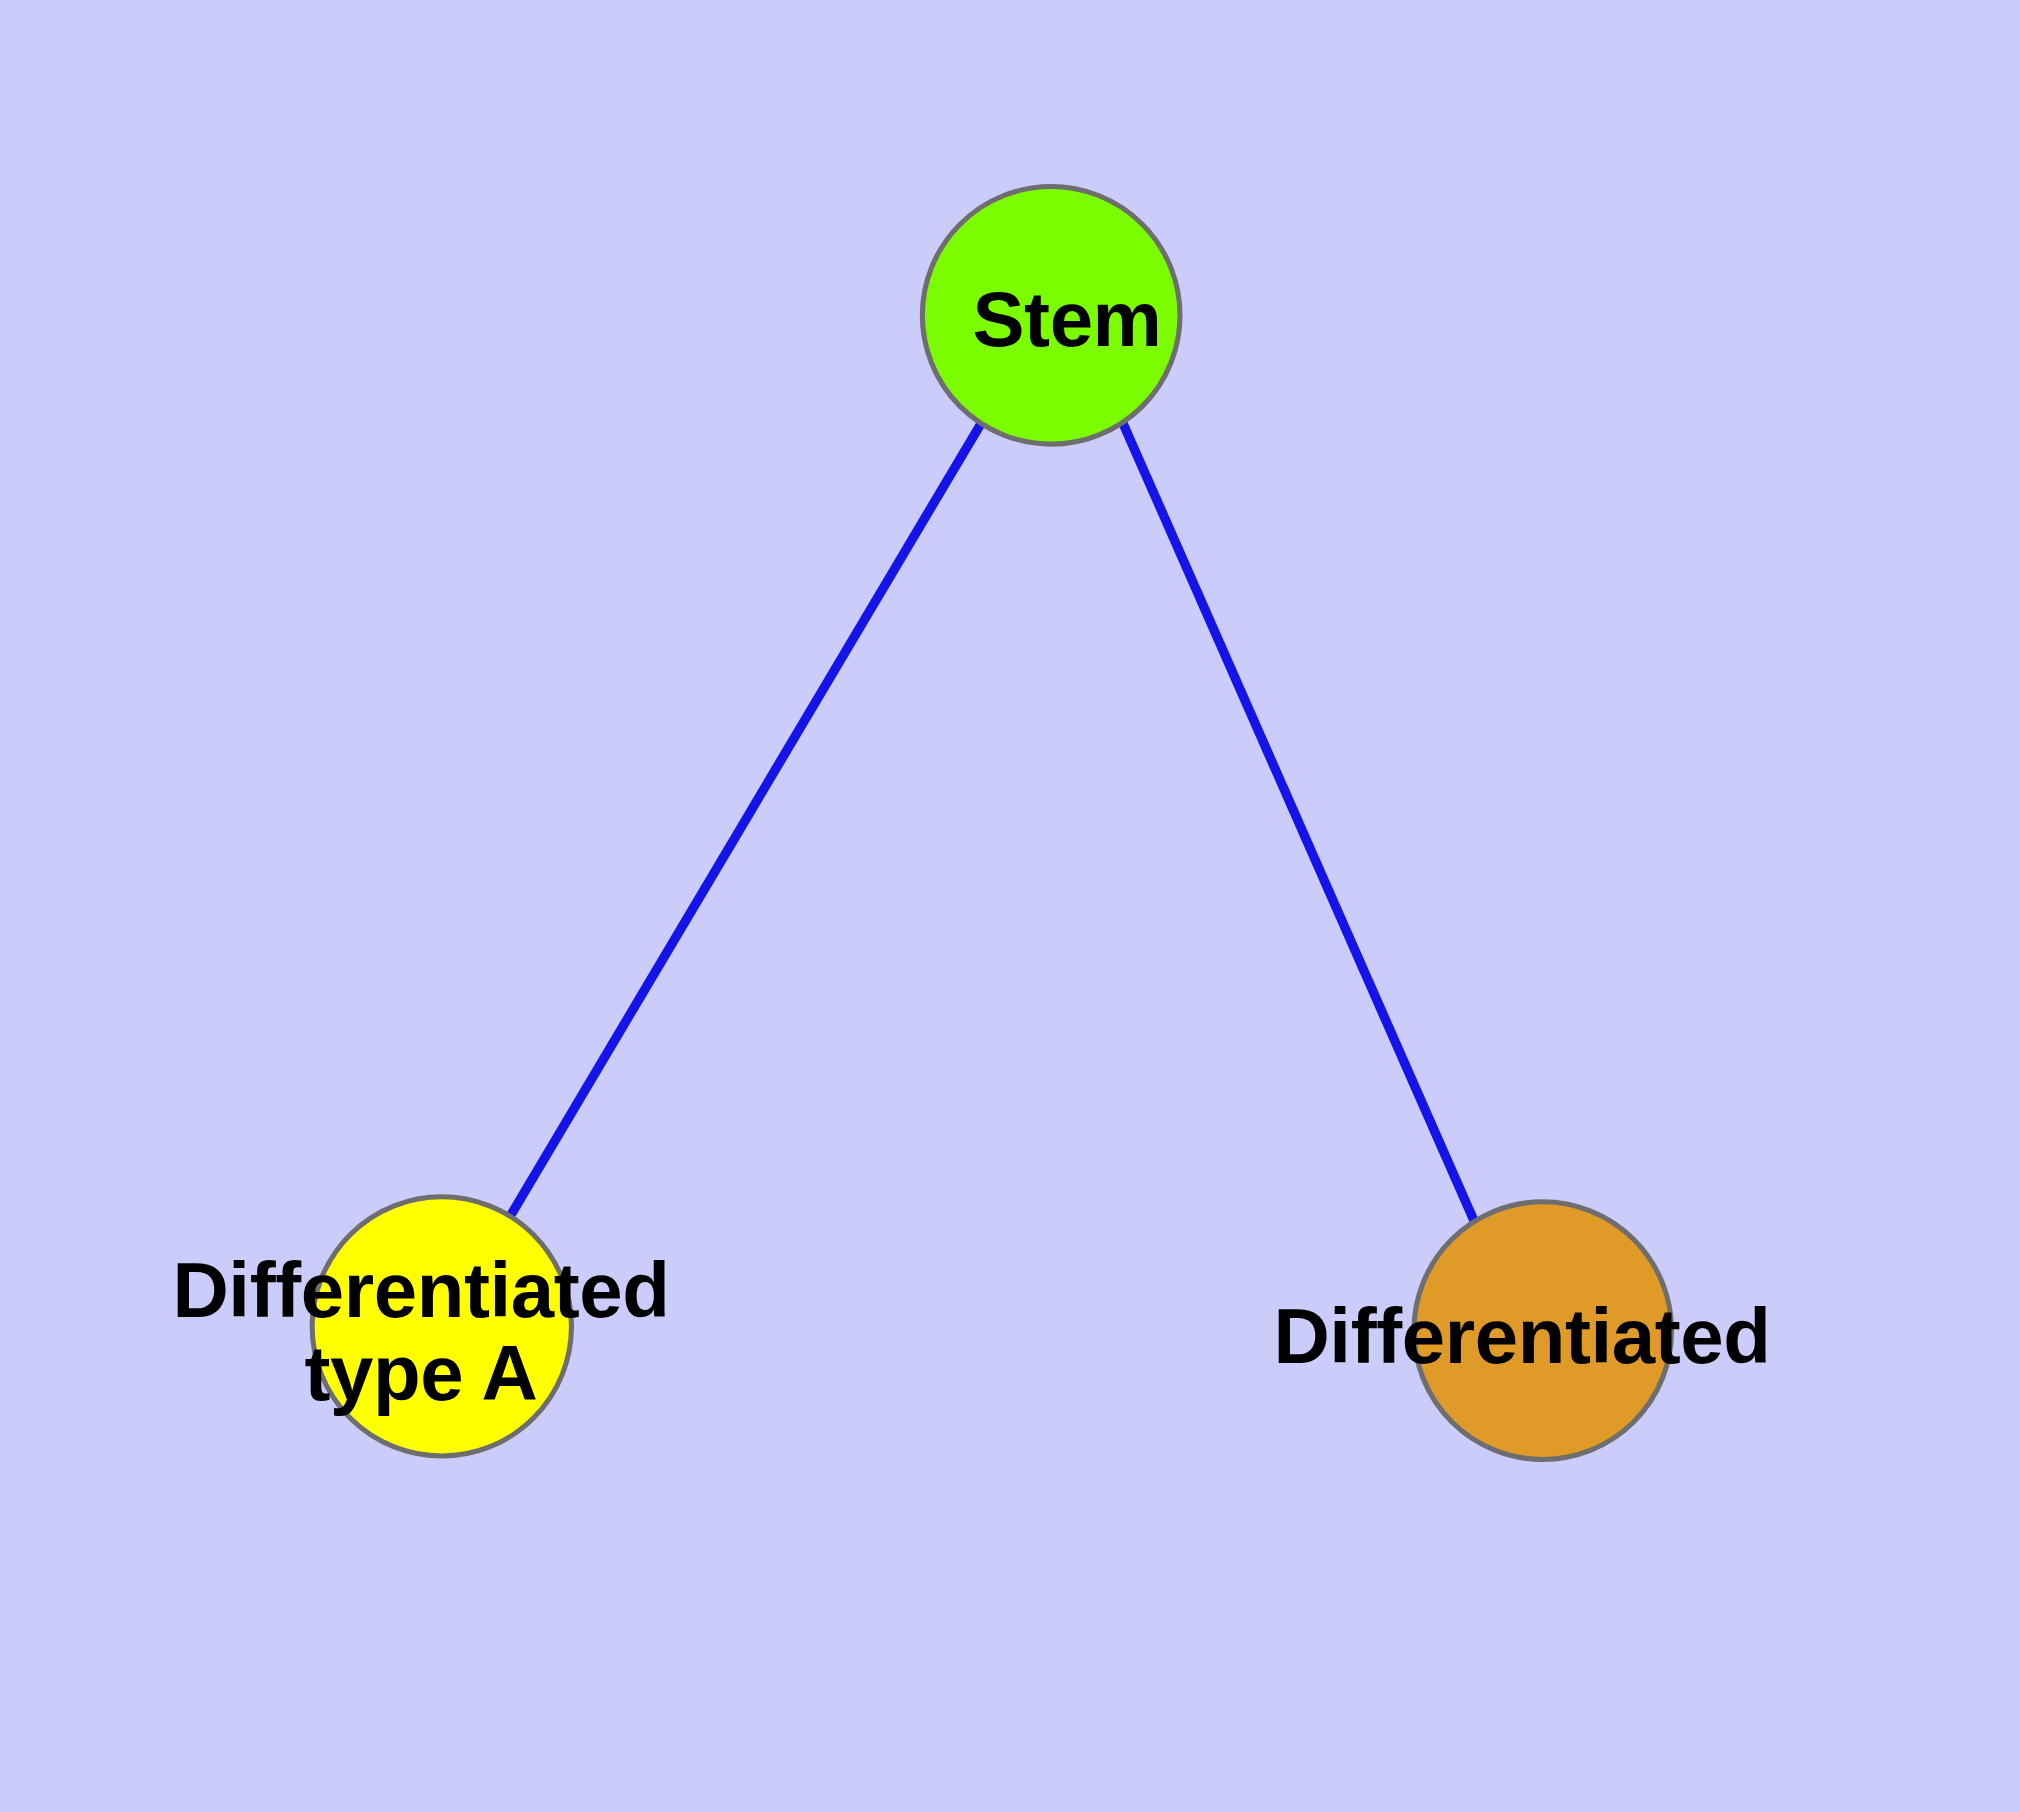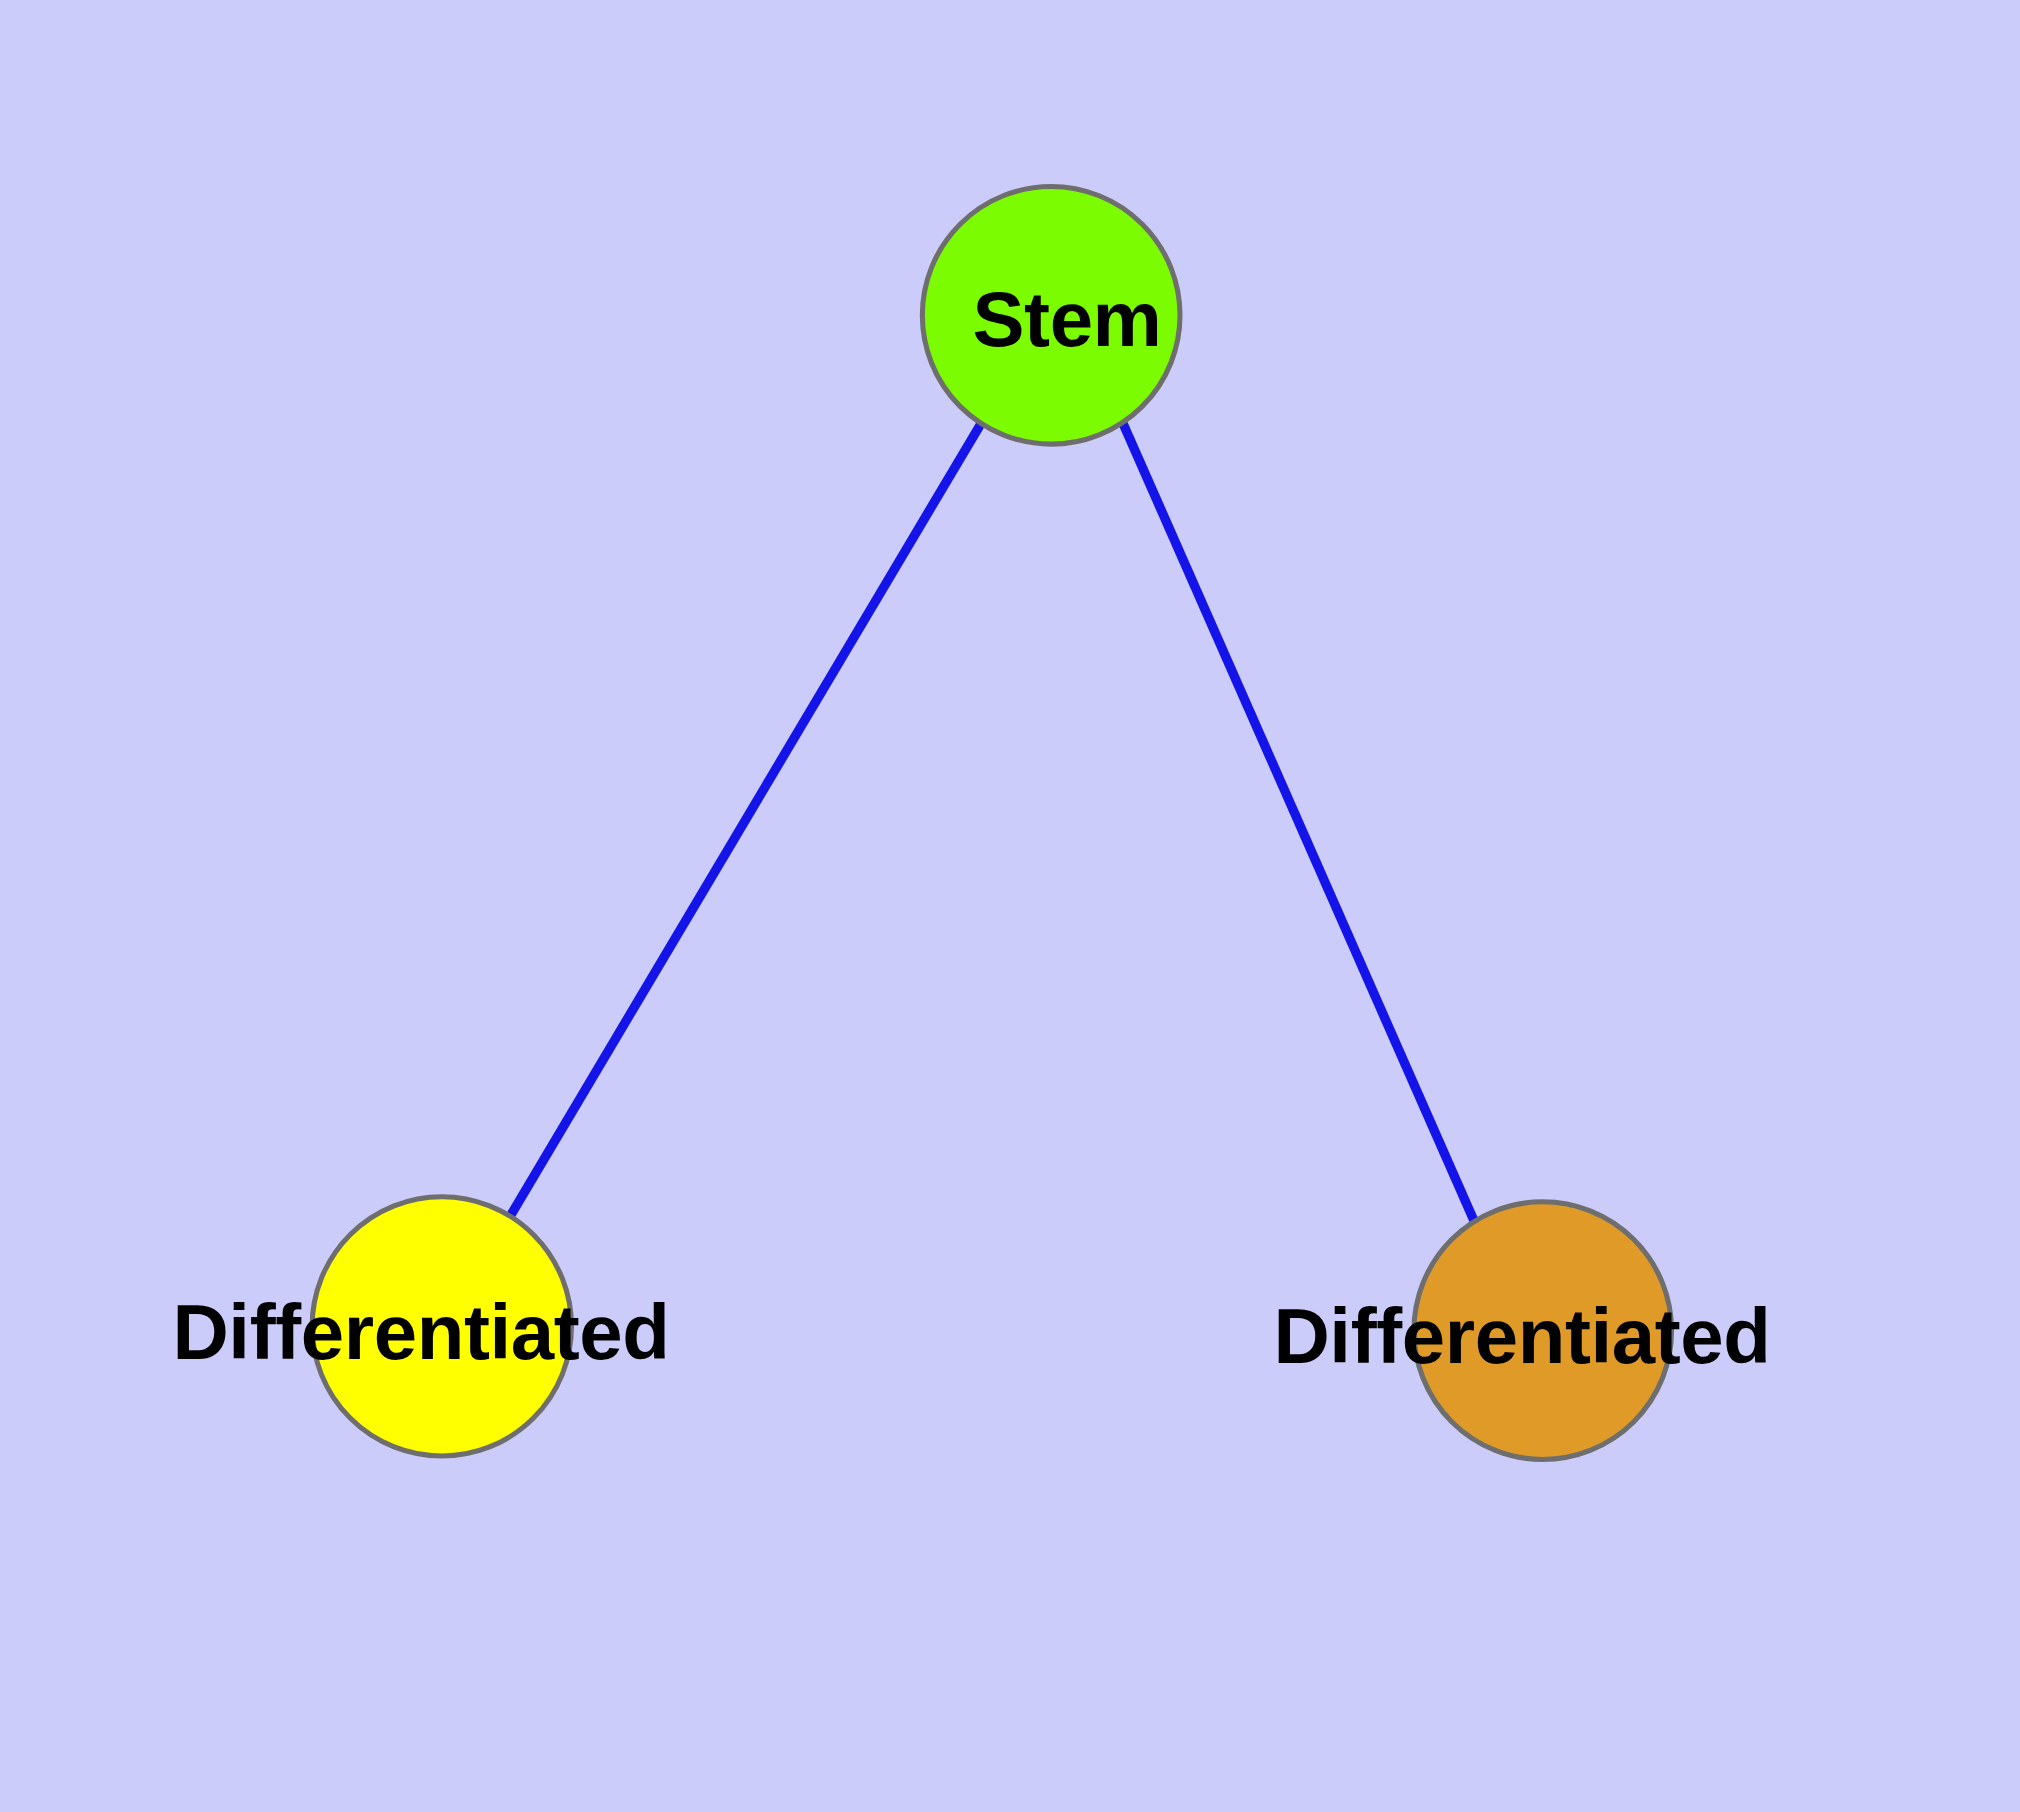--- a/index.html
+++ b/index.html
@@ -48,18 +48,18 @@
       </g>
     <g id="node-layer">
         <circle cx="1240" cy="372" r="152" fill="#7cfc00" stroke="#6e6e6e" stroke-width="6"></circle>
         <circle cx="521" cy="1565" r="153" fill="#ffff00" stroke="#6e6e6e" stroke-width="6"></circle>
         <circle cx="1820" cy="1570" r="152" fill="#e09a28" stroke="#6e6e6e" stroke-width="6"></circle>
       </g>
   </svg>
 
   <div id="label-layer">
       <div class="node-label" style="left: 1051px; top: 319px; color: rgb(0, 0, 0); margin-left: 16px;"><div>Stem</div></div>
-      <div class="node-label" style="left: 421px; top: 1332px; color: rgb(0, 0, 0);"><div>Differentiated</div></div>
+      <div class="node-label" style="left: 421px; top: 1332px; color: rgb(0, 0, 0);"><div>Differentiated</div><div>type A</div></div>
       <div class="node-label" style="left: 1522px; top: 1336px; color: rgb(0, 0, 0);"><div>Differentiated</div></div>
     </div>
 
 </div>
 
 
 </body></html>

